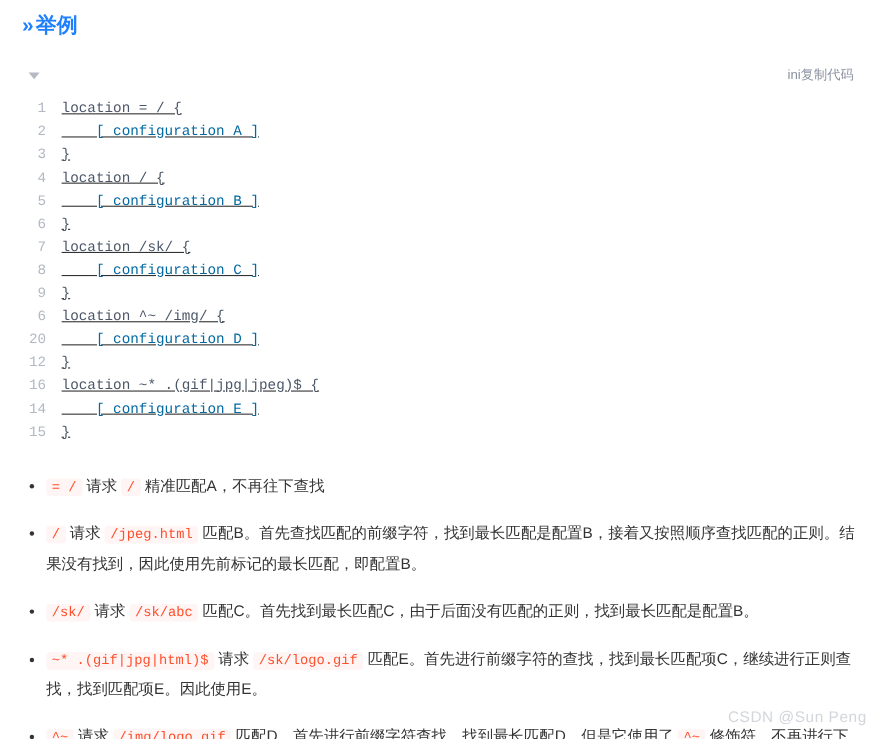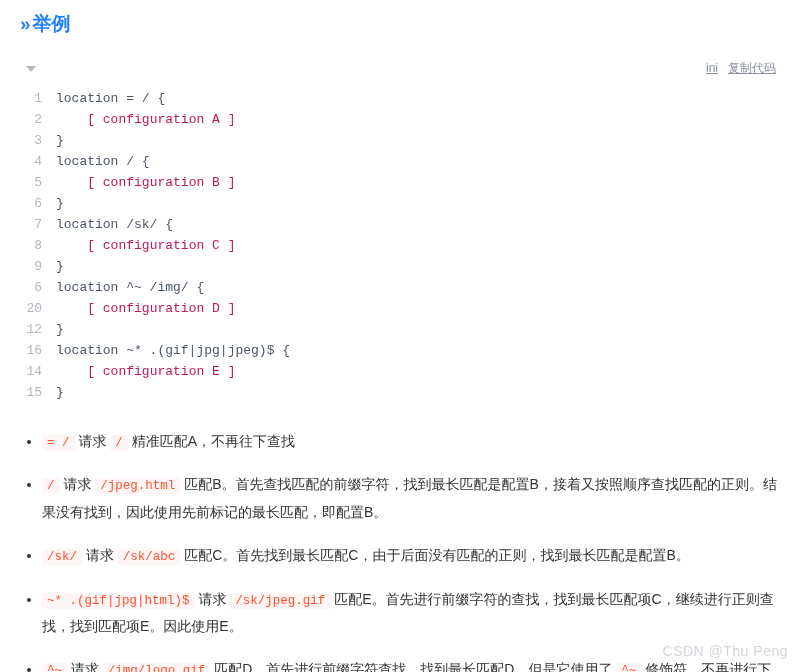--- a/index.html
+++ b/index.html
@@ -25,21 +25,21 @@
   }
   .code-toolbar {
     display: flex;
     justify-content: space-between;
     align-items: center;
     padding: 4px 6px 4px 6px;
     color: #8a919f;
     font-size: 12px;
   }
   .code-toolbar .left { width: 20px; }
-  .code-toolbar .right { display: flex; gap: 10px; align-items: center; text-decoration: underline; }
+  .code-toolbar .right { display: flex; align-items: center; }
   .chev {
     display: inline-block;
     width: 0; height: 0;
     border-left: 5px solid transparent;
     border-right: 5px solid transparent;
     border-top: 6px solid #b5bac2;
   }
   .code-body {
     display: flex;
     font-family: "SFMono-Regular", Consolas, "Liberation Mono", Menlo, Courier, monospace;
@@ -48,23 +48,23 @@
     padding: 6px 0 6px 0;
   }
   .gutter {
     text-align: right;
     color: #b3b8c2;
     user-select: none;
     padding: 0 14px 0 6px;
     min-width: 36px;
   }
   .gutter div, .lines div { height: 21px; }
-  .lines { flex: 1; white-space: pre; }
+  .lines { flex: 1; white-space: pre; text-decoration: underline; }
   .tok-kw { color: #4b5768; }
-  .tok-bracket { color: #be185d; }
+  .tok-bracket { color: #0369a1; }
   .bullets {
     margin: 12px 20px 0 20px;
     padding-left: 22px;
   }
   .bullets li {
     margin: 16px 0;
     line-height: 1.9;
     font-size: 14px;
     color: #333;
     list-style: disc;
@@ -120,17 +120,17 @@
         <div>15</div>
       </div>
     <div class="lines" id="lines"><div><span class="tok-kw">location = / {</span></div><div><span>    </span><span class="tok-bracket">[ configuration A ]</span></div><div><span class="tok-kw">}</span></div><div><span class="tok-kw">location / {</span></div><div><span>    </span><span class="tok-bracket">[ configuration B ]</span></div><div><span class="tok-kw">}</span></div><div><span class="tok-kw">location /sk/ {</span></div><div><span>    </span><span class="tok-bracket">[ configuration C ]</span></div><div><span class="tok-kw">}</span></div><div><span class="tok-kw">location ^~ /img/ {</span></div><div><span>    </span><span class="tok-bracket">[ configuration D ]</span></div><div><span class="tok-kw">}</span></div><div><span class="tok-kw">location ~* .(gif|jpg|jpeg)$ {</span></div><div><span>    </span><span class="tok-bracket">[ configuration E ]</span></div><div><span class="tok-kw">}</span></div></div>
   </div>
 </div>
 
 <ul class="bullets" id="bullets">
     <li><code class="inline-code">= /</code><span> 请求 </span><code class="inline-code">/</code><span> 精准匹配A，不再往下查找</span></li>
     <li><code class="inline-code">/</code><span> 请求 </span><code class="inline-code">/jpeg.html</code><span> 匹配B。首先查找匹配的前缀字符，找到最长匹配是配置B，接着又按照顺序查找匹配的正则。结果没有找到，因此使用先前标记的最长匹配，即配置B。</span></li>
     <li><code class="inline-code">/sk/</code><span> 请求 </span><code class="inline-code">/sk/abc</code><span> 匹配C。首先找到最长匹配C，由于后面没有匹配的正则，找到最长匹配是配置B。</span></li>
-    <li><code class="inline-code">~* .(gif|jpg|html)$</code><span> 请求 </span><code class="inline-code">/sk/jpeg.gif</code><span> 匹配E。首先进行前缀字符的查找，找到最长匹配项C，继续进行正则查找，找到匹配项E。因此使用E。</span></li>
+    <li><code class="inline-code">~* .(gif|jpg|html)$</code><span> 请求 </span><code class="inline-code">/sk/logo.gif</code><span> 匹配E。首先进行前缀字符的查找，找到最长匹配项C，继续进行正则查找，找到匹配项E。因此使用E。</span></li>
     <li><code class="inline-code">^~</code><span> 请求 </span><code class="inline-code">/img/logo.gif</code><span> 匹配D。首先进行前缀字符查找，找到最长匹配D。但是它使用了 </span><code class="inline-code">^~</code><span> 修饰符，不再进行下面的正则的匹配查找，因此使用D。</span></li>
   </ul>
 
-<div class="watermark">CSDN @Thu  Peng</div>
+<div class="watermark">CSDN @Sun  Peng</div>
 
 </body></html>

